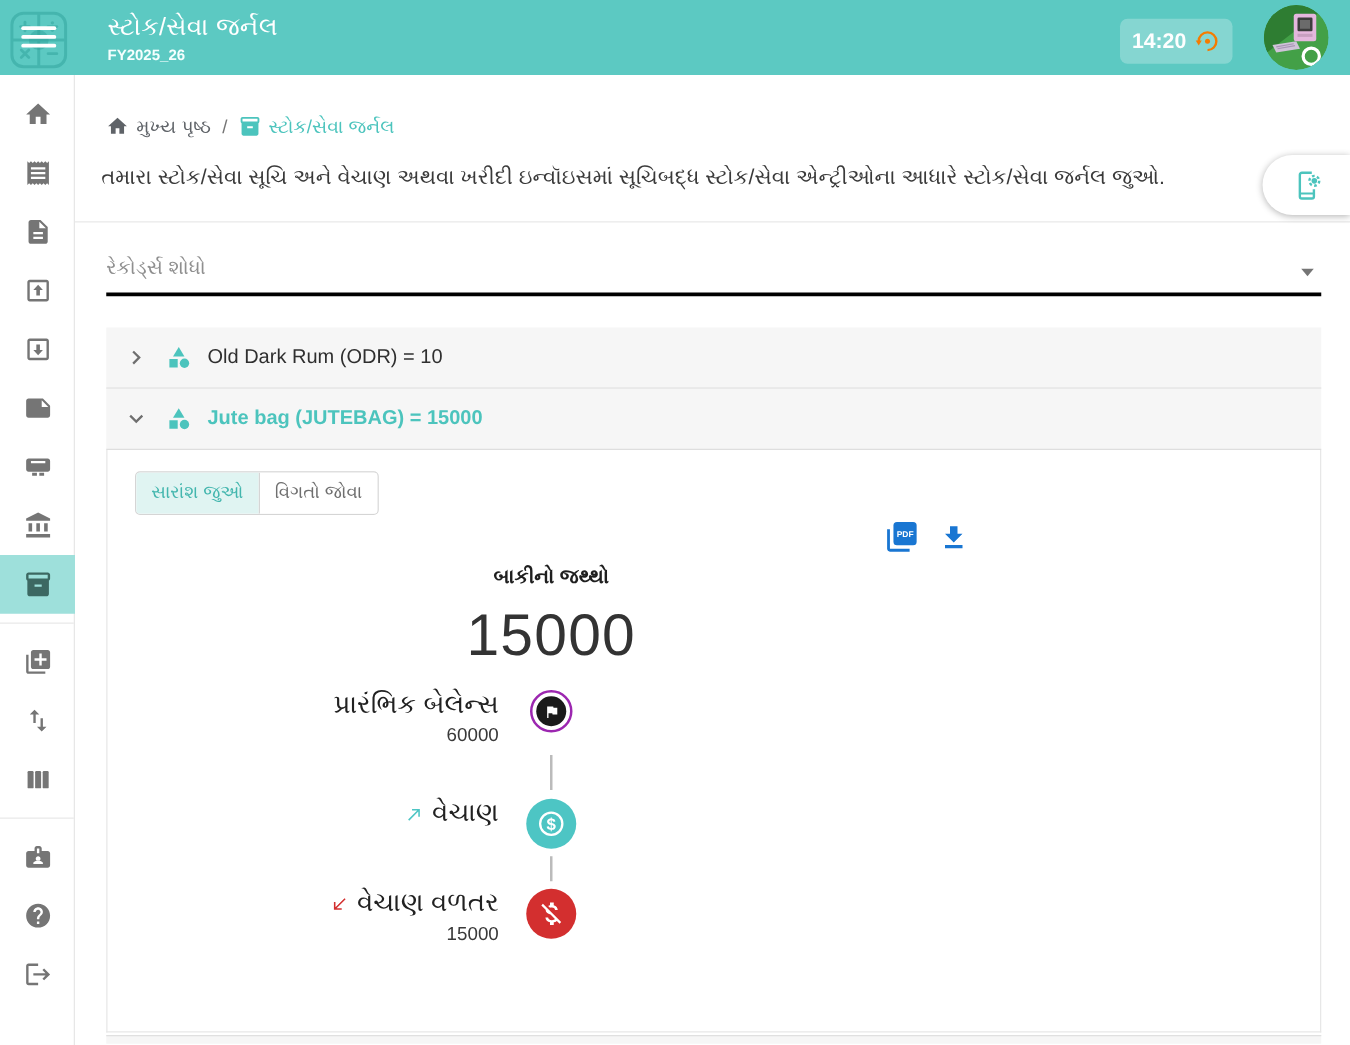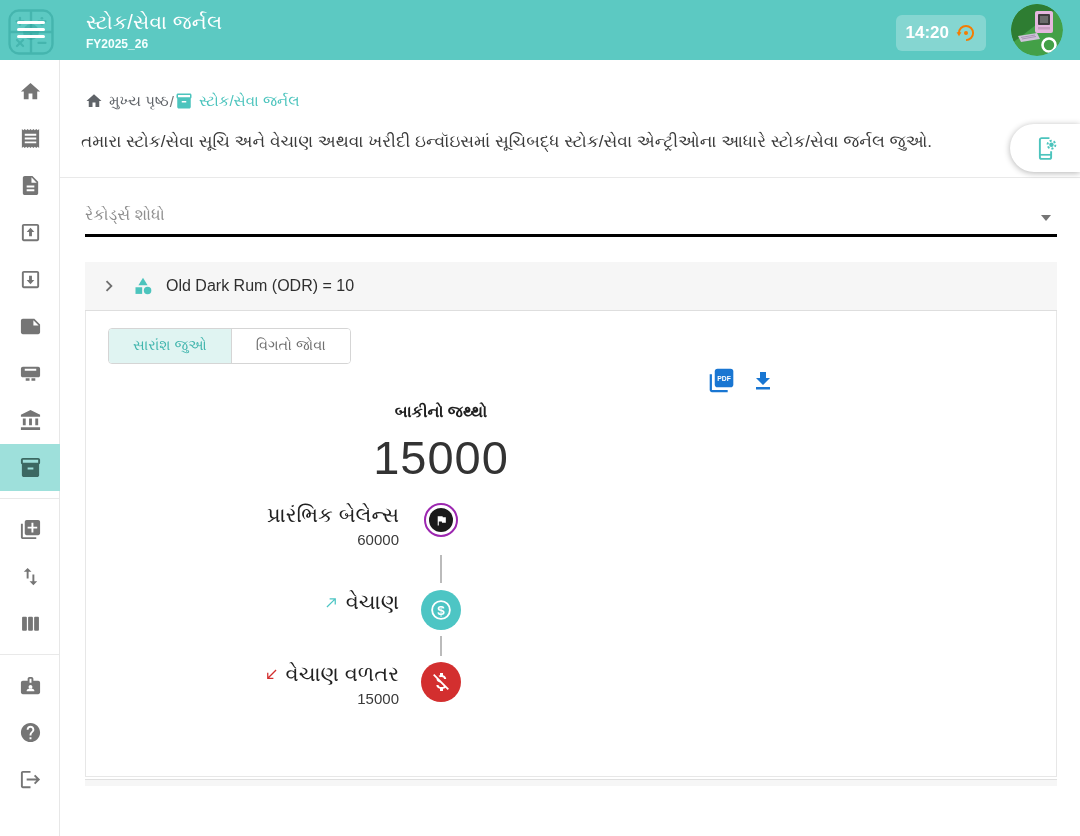--- a/index.html
+++ b/index.html
@@ -23,21 +23,21 @@
   .sidebar { position:absolute; left:0; top:60px; width:60px; height:776px; background:#fff;
     border-right:1px solid #e7e7e7; padding-top:8px; z-index:10; }
   .side-item { width:60px; height:47px; display:flex; align-items:center; justify-content:center; cursor:pointer; }
   .side-item svg { width:23px; height:23px; fill:#757575; }
   .side-item.active { background:#9ee0db; }
   .side-item.active svg { fill:#3c6862; }
   .side-divider { height:1px; background:#e9e9e9; margin:7px 0; }
 
   
   .main { position:absolute; left:60px; top:60px; width:1020px; height:776px; background:#fff; }
-  .breadcrumb { position:absolute; left:25px; top:32px; display:flex; align-items:center; gap:1px;
+  .breadcrumb { position:absolute; left:25px; top:32px; display:flex; align-items:center; gap:9px;
     font-size:15px; color:#5f6368; }
   .breadcrumb .crumb { display:flex; align-items:center; gap:6px; cursor:pointer; }
   .breadcrumb .current { color:#4cc4bd; font-weight:500; }
   .bc-sep { color:#757575; }
   .intro { position:absolute; left:21px; top:72px; right:40px; font-size:17px; color:#3a3a3a; }
   .section-divider { position:absolute; left:0; right:0; top:117px; height:1px; background:#e9e9e9; }
   .fab { position:absolute; right:0; top:64px; width:70px; height:48px; background:#fff;
     border-radius:24px 0 0 24px; box-shadow:0 1px 6px rgba(0,0,0,.3); display:flex; align-items:center;
     justify-content:center; cursor:pointer; z-index:8; }
 
@@ -53,21 +53,21 @@
   .acc-row { height:49px; background:#f6f6f6; display:flex; align-items:center; gap:13px;
     padding:0 14px 0 13px; border-bottom:1px solid #dedede; cursor:pointer; }
   .acc-row svg.chev { width:22px; height:22px; fill:#6f6f6f; flex:0 0 auto; }
   .acc-row svg.cat { width:20px; height:20px; fill:#4cc4bd; flex:0 0 auto; }
   .acc-label { font-size:16px; color:#2f2f2f; font-weight:500; }
   .acc-label.teal { color:#4cc4bd; font-weight:bold; }
 
   .panel { position:relative; height:466px; background:#fff; border:1px solid #e7e7e7; border-top:none; }
   .tabs { position:absolute; left:22px; top:17px; display:flex; border:1px solid #d5d5d5; border-radius:4px;
     overflow:hidden; }
-  .tab { padding:8px 24px 9px; font-size:14.5px; color:#6f6f6f; background:#fff; cursor:pointer; }
+  .tab { padding:8px 12px 9px; font-size:14.5px; color:#6f6f6f; background:#fff; cursor:pointer; }
   .tab + .tab { border-left:1px solid #d5d5d5; }
   .tab.selected { background:#e0f4f2; color:#43b6ae; }
   .actions { position:absolute; left:622px; top:56px; display:flex; align-items:center; gap:16px; }
   .actions .act { cursor:pointer; display:flex; }
 
   .balance { position:absolute; left:0; top:92px; width:710px; text-align:center; }
   .balance-label { font-size:16px; font-weight:bold; color:#1f1f1f; }
   .balance-value { font-size:47px; font-weight:300; color:#333; margin-top:9px; letter-spacing:1px; }
 
   .timeline { position:absolute; left:0; top:192px; }
@@ -276,20 +276,31 @@
             <path d="M8.59 16.59 13.17 12 8.59 7.41 10 6l6 6-6 6z"></path>
           </svg>
         <svg class="cat" viewBox="0 0 24 24">
             <path d="M12 2 6.5 11h11z"></path>
             <circle cx="17.5" cy="17.5" r="4.5"></circle>
             <path d="M3 13.5h8v8H3z"></path>
           </svg>
         <span class="acc-label">Old Dark Rum (ODR) = 10</span>
       </div>
 
+      <div class="acc-row">
+        <svg class="chev" viewBox="0 0 24 24">
+            <path d="M7.41 8.59 12 13.17l4.59-4.58L18 10l-6 6-6-6z"></path>
+          </svg>
+        <svg class="cat" viewBox="0 0 24 24">
+            <path d="M12 2 6.5 11h11z"></path>
+            <circle cx="17.5" cy="17.5" r="4.5"></circle>
+            <path d="M3 13.5h8v8H3z"></path>
+          </svg>
+        <span class="acc-label teal">Jute bag (JUTEBAG) = 15000</span>
+      </div>
 
       <div class="panel">
 
         <div class="tabs">
           <div class="tab selected">સારાંશ જુઓ</div>
           <div class="tab">વિગતો જોવા</div>
         </div>
 
         <div class="actions">
           <span class="act">

